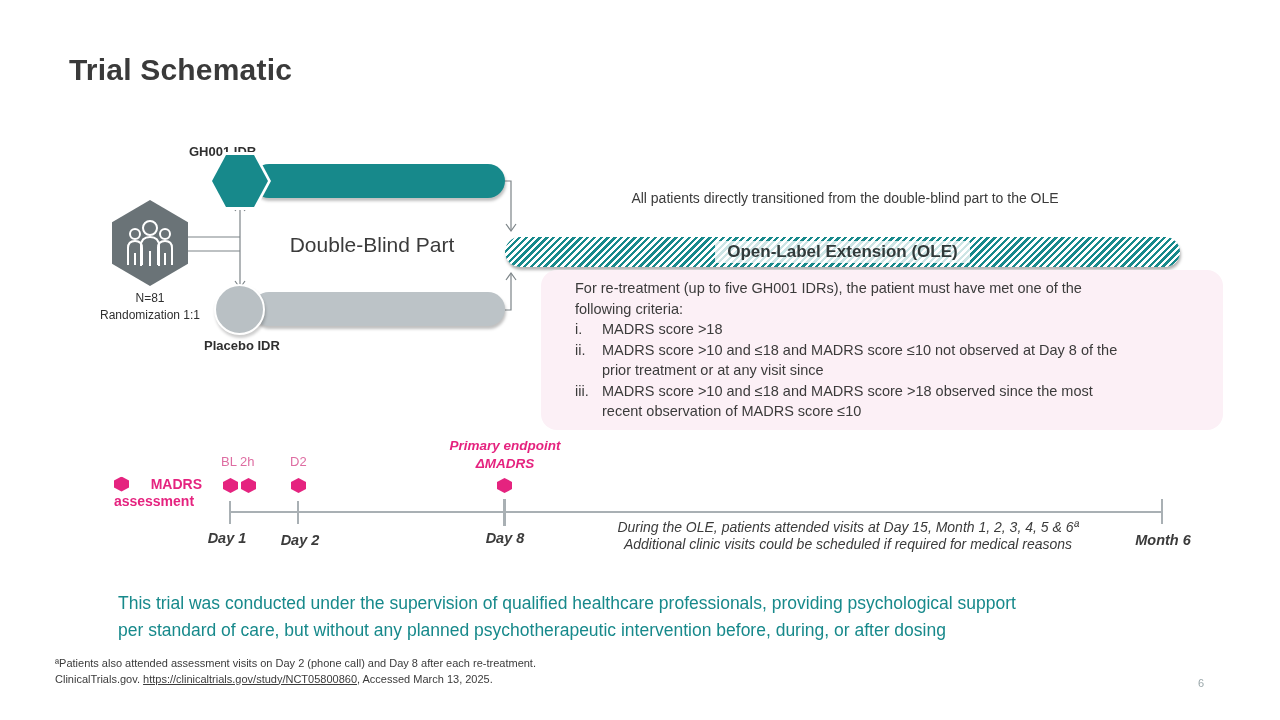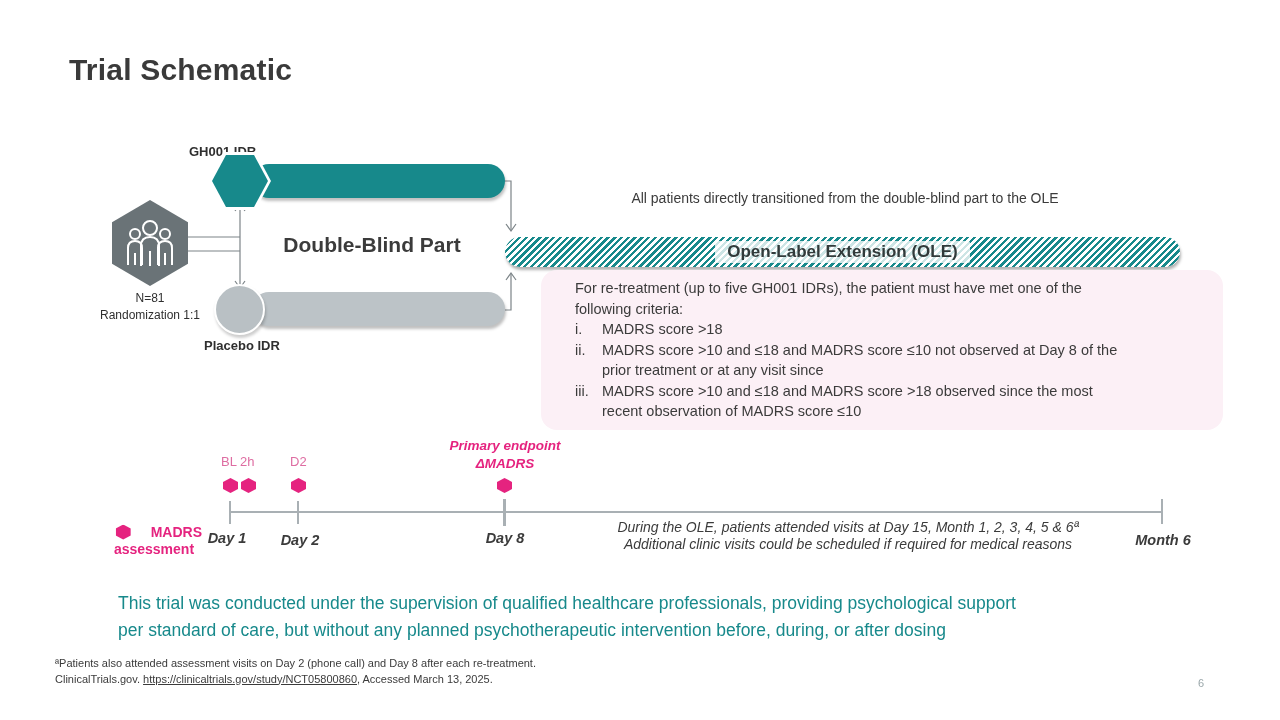--- a/index.html
+++ b/index.html
@@ -20,21 +20,21 @@
   #gray-bar { left:252px; top:292px; width:253px; background:#bcc3c7; }
 
   .hex { clip-path: polygon(25% 0, 75% 0, 100% 50%, 75% 100%, 25% 100%, 0 50%); }
   .vhex { clip-path: polygon(50% 0, 100% 26%, 100% 74%, 50% 100%, 0 74%, 0 26%); }
 
   #teal-hex-outline { left:209px; top:152px; width:62px; height:58px; background:#ffffff; }
   #teal-hex { left:212px; top:155px; width:56px; height:52px; background:#17898b; }
 
   #gray-circle { left:214px; top:284px; width:51px; height:51px; border-radius:50%; background:#b9c0c4; border:2px solid #fff; box-shadow:1px 3px 3px rgba(0,0,0,0.2); }
 
-  #dbp-label { left:262px; top:233px; width:220px; text-align:center; font-size:21px; font-weight:bold; color:#3b3b3b; }
+  #dbp-label { left:262px; top:233px; width:220px; text-align:center; font-size:21px; font-weight:normal; color:#3b3b3b; }
 
   #people-hex { left:112px; top:200px; width:76px; height:86px; background:#6a7377; display:flex; align-items:center; justify-content:center; }
 
   #n-label { left:110px; top:291px; width:80px; text-align:center; font-size:12px; color:#2f2f2f; }
   #rand-label { left:88px; top:308px; width:124px; text-align:center; font-size:12px; color:#2f2f2f; }
 
   #connector-svg { left:0; top:0; width:1280px; height:720px; pointer-events:none; }
 
   #transition-note { left:545px; top:190px; width:600px; text-align:center; font-size:14px; color:#3b3b3b; }
 
@@ -50,21 +50,21 @@
     padding:8px 20px 8px 34px; font-size:14.5px; color:#3b3b3b; line-height:20.5px; }
   #criteria-intro { width:545px; }
   .crit-row { display:flex; width:560px; }
   .crit-num { width:27px; flex:none; }
   .crit-text { flex:1; }
 
   
   .pink-hex { width:15px; height:15px; background:#e5237f; clip-path:polygon(50% 0, 100% 26%, 100% 74%, 50% 100%, 0 74%, 0 26%);
     filter:drop-shadow(0 0 2px #f7a8ce); }
   #tl-legend { left:106px; top:476px; width:96px; color:#e5237f; font-weight:bold; font-size:14px; text-align:center; }
-  #tl-legend .row1 { display:flex; align-items:center; justify-content:flex-end; gap:20px; padding-left:8px;margin-top:48px; }
+  #tl-legend .row1 { display:flex; align-items:center; justify-content:space-between; gap:20px; padding-left:8px; }
   #tl-legend .row2 { margin-top:1px; }
 
   .marker-label { font-size:13px; color:#de6da2; }
   #bl-label { left:221px; top:454px; }
   #d2-label { left:290px; top:454px; }
 
   #pe-block { left:425px; top:437px; width:160px; text-align:center; color:#e5237f; font-weight:bold; font-style:italic; font-size:13.5px; line-height:18px; }
 
   #tl-line { left:230px; top:511px; width:932px; height:2px; background:#a9b0b4; }
   .tick { background:#a9b0b4; }

